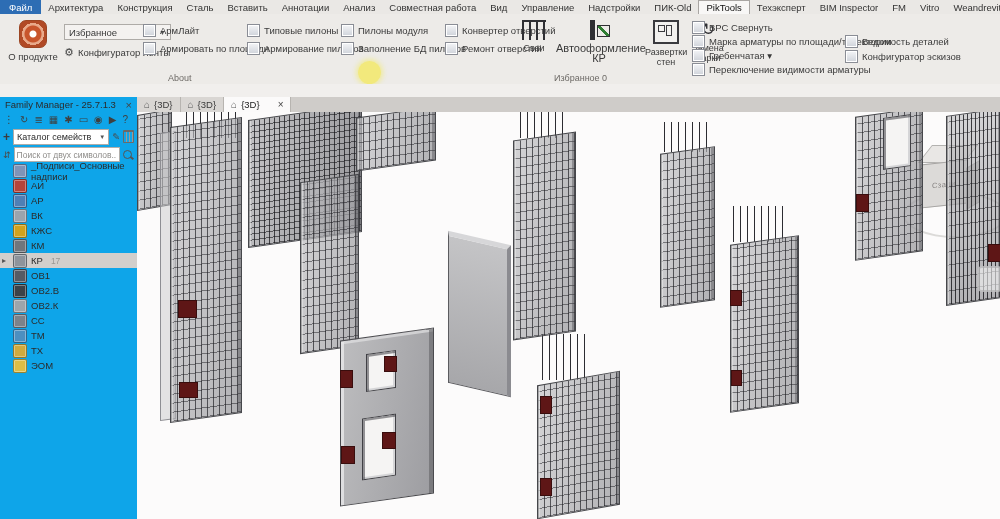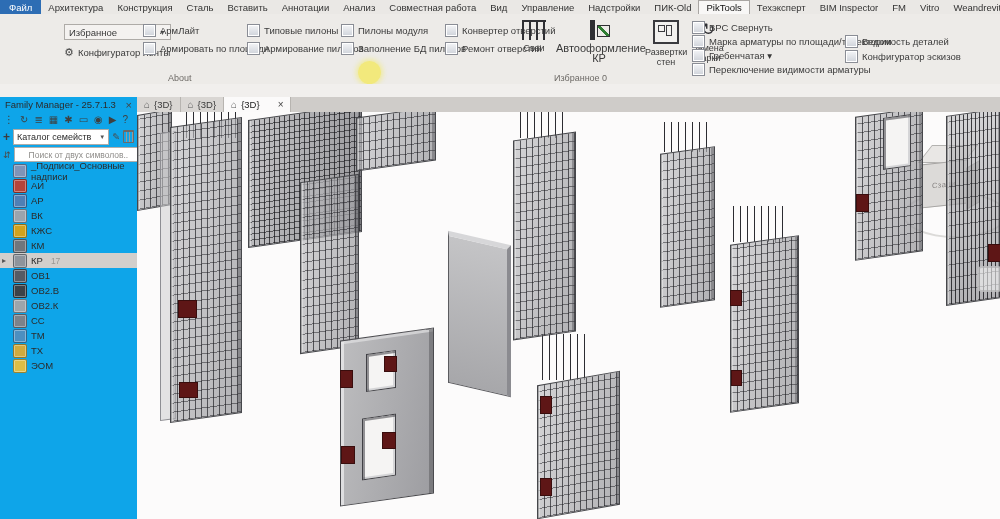--- a/index.html
+++ b/index.html
@@ -50,21 +50,21 @@
   #fmpanel{position:absolute;left:0;top:97px;width:137px;height:422px;background:#0ea5e9;
       border-right:1px solid #b5b2ae;font-size:9.5px;color:#2b2b2b;}
   #fmhead{height:15px;display:flex;align-items:center;justify-content:space-between;padding:0 5px;}
   #fmtools{height:15px;display:flex;align-items:center;gap:6px;padding:0 4px;color:#3f3f3f;font-size:10px;}
   #fmcat{height:19px;display:flex;align-items:center;gap:3px;padding:0 3px;}
   #fmcat select, .fakeselect{width:90px;height:14px;border:1px solid #aeaba7;background:#fff;font-size:9px;
       display:flex;align-items:center;justify-content:space-between;padding:0 3px;}
   .trash{width:9px;height:10px;border:1px solid #6a6a6a;border-top:2px solid #6a6a6a;border-radius:1px;
       background:repeating-linear-gradient(90deg,transparent 0 2px,#9a9a9a 2px 3px);}
   #fmsearch{height:17px;display:flex;align-items:center;gap:3px;padding:0 3px;}
-  #fmsearch input{width:100px;height:13px;border:1px solid #b2afab;font-size:8.5px;padding:0 14px;color:#555;}
+  #fmsearch input{width:100px;height:13px;border:1px solid #b2afab;font-size:8.5px;padding:0 2px;color:#555;}
   #fmsearch input::placeholder{color:#8f8d8a;}
   .mag{width:7px;height:7px;border:1.5px solid #555;border-radius:50%;position:relative;}
   .mag:after{content:"";position:absolute;left:6px;top:6px;width:4px;height:1.5px;background:#555;transform:rotate(40deg);}
   #fmlist{position:absolute;top:66px;left:0;right:0;bottom:0;overflow:hidden;}
   .fmrow{height:15px;display:flex;align-items:center;gap:4px;padding-left:13px;position:relative;}
   .fmrow.sel{background:#d2cfcc;}
   .fmrow .arrow{position:absolute;left:2px;font-size:8px;color:#555;}
   .fmicon{width:12px;height:12px;border-radius:2px;border:1px solid rgba(0,0,0,.3);
       box-shadow:inset 0 0 0 1px rgba(255,255,255,.35);flex:none;}
   .fmbadge{color:#9a9894;margin-left:4px;font-size:8.5px;}
@@ -124,20 +124,24 @@
     <span class="mtab">ПИК-Old</span>
     <span class="mtab active">PikTools</span>
     <span class="mtab">Техэксперт</span>
     <span class="mtab">BIM Inspector</span>
     <span class="mtab">FM</span>
     <span class="mtab">Vitro</span>
     <span class="mtab">Weandrevit</span>
   </div>
 
 <div id="ribbon">
+  <div id="about-btn" class="rb-abs">
+    <div class="hex"></div>
+    <div>О продукте</div>
+  </div>
   <div class="drop rb-abs">
     <span>Избранное</span>
     <span style="font-size:7px;color:#555;">▼</span>
   </div>
   <div id="config-btn" class="rb-abs">
     <span class="gear">⚙</span>
     <span>Конфигуратор ленты</span>
   </div>
   <div id="rb-dyn">
       <div class="rcol-item" style="left: 143px; top: 10px;"><span class="mini"></span>АрмЛайт</div>

